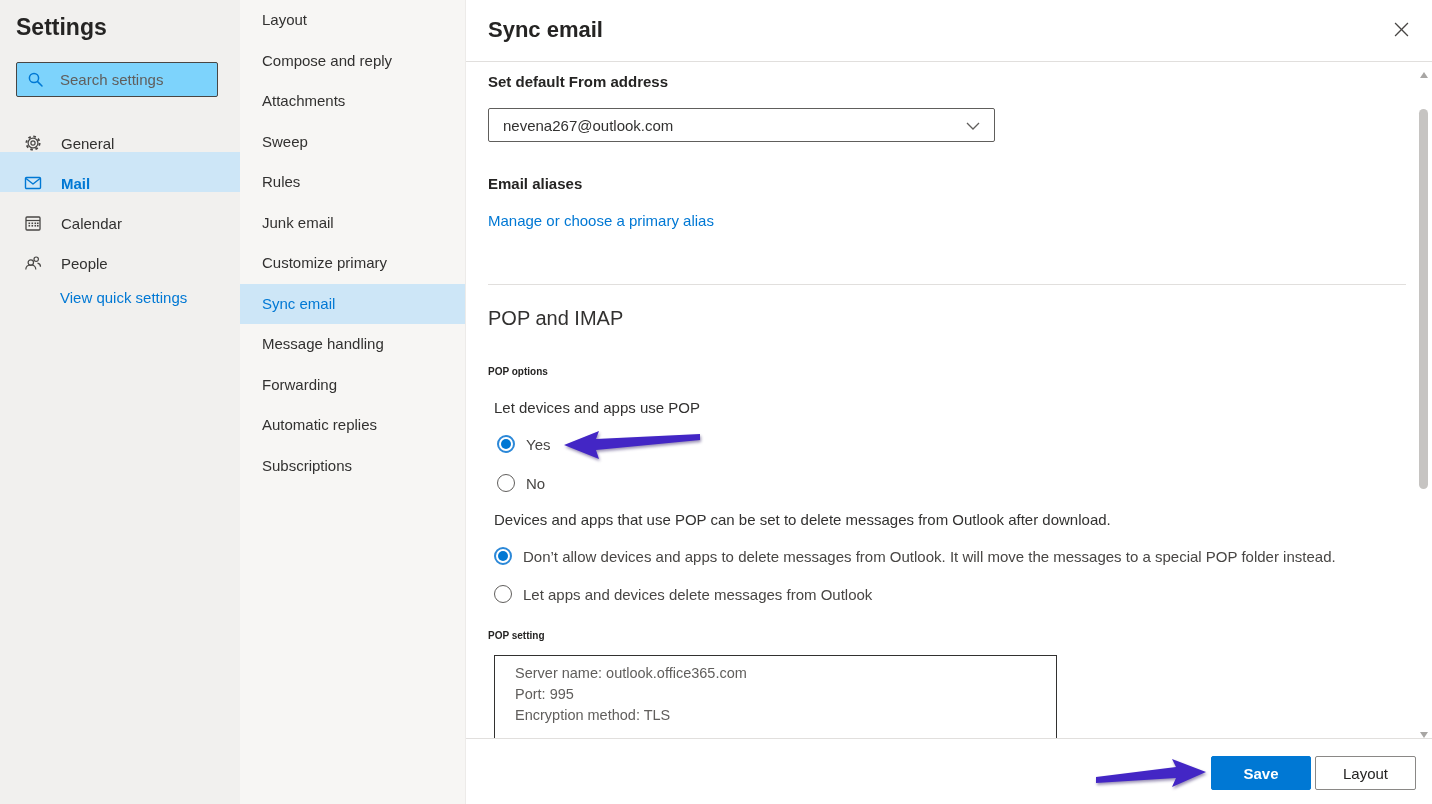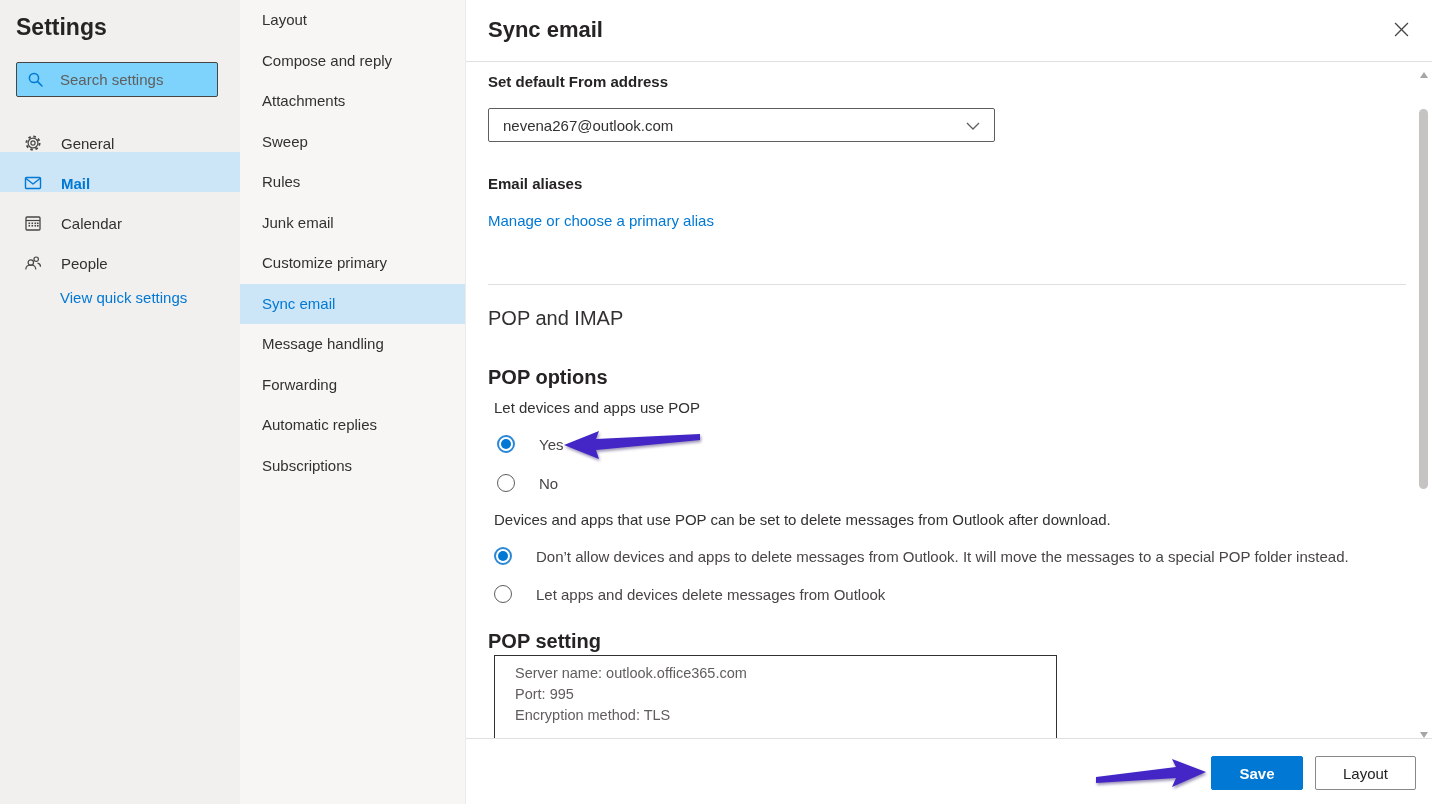--- a/index.html
+++ b/index.html
@@ -50,23 +50,23 @@
   .field-label { position:absolute; left:22px; font-size:15px; font-weight:700; color:#252423; }
   .dropdown {
     position:absolute; left:22px; top:108px; width:507px; height:34px;
     border:1px solid #605e5c; border-radius:2px; background:#fff;
     display:flex; align-items:center; padding:0 14px; cursor:pointer;
   }
   .dropdown .value { flex:1; font-size:15px; color:#323130; }
   .link { position:absolute; left:22px; top:212px; font-size:15px; color:#0078d4; cursor:pointer; }
   .section-divider { position:absolute; left:22px; right:26px; top:284px; border-top:1px solid #e1dfdd; }
   .section-heading { position:absolute; left:22px; top:307px; font-size:20px; font-weight:400; color:#323130; }
-  .sub-label { position:absolute; left:22px; font-size:20px; font-weight:700; color:#252423; }
+  .sub-label { position:absolute; left:22px; font-size:10px; font-weight:700; color:#252423; }
   .plain-text { position:absolute; left:28px; font-size:15px; color:#323130; }
-  .radio-row { position:absolute; display:flex; align-items:center; gap:24px; }
+  .radio-row { position:absolute; display:flex; align-items:center; gap:11px; }
   .radio {
     width:18px; height:18px; border-radius:50%; border:1px solid #605e5c;
     background:#fff; flex:0 0 18px; position:relative; cursor:pointer;
   }
   .radio.selected { border:2px solid #2b88d8; }
   .radio.selected::after {
     content:""; position:absolute; left:50%; top:50%; width:10px; height:10px;
     margin:-5px 0 0 -5px; border-radius:50%; background:#0078d4;
   }
   .radio-label { font-size:15px; color:#484644; white-space:nowrap; }
@@ -79,21 +79,21 @@
   
   .footer {
     position:absolute; left:0; top:738px; width:966px; height:66px;
     background:#ffffff; border-top:1px solid #e1dfdd; z-index:5;
   }
   .btn {
     position:absolute; top:17px; height:34px; border-radius:2px; font-size:15px;
     display:flex; align-items:center; justify-content:center; cursor:pointer;
     font-family:"Liberation Sans", sans-serif;
   }
-  .btn-save { left:745px; width:92px; background:#0078d4; color:#ffffff; font-weight:600; border:1px solid #0078d4; }
+  .btn-save { left:745px; width:100px; background:#0078d4; color:#ffffff; font-weight:600; border:1px solid #0078d4; }
   .btn-discard { left:849px; width:101px; background:#ffffff; color:#252423; border:1px solid #8a8886; }
   
   .scrollbar { position:absolute; right:0; top:63px; width:15px; height:681px; z-index:6; }
   .scroll-up {
     position:absolute; top:9px; left:3px; width:0; height:0;
     border-left:4.5px solid transparent; border-right:4.5px solid transparent;
     border-bottom:6px solid #a8a6a4;
   }
   .scroll-down {
     position:absolute; bottom:6px; left:3px; width:0; height:0;

